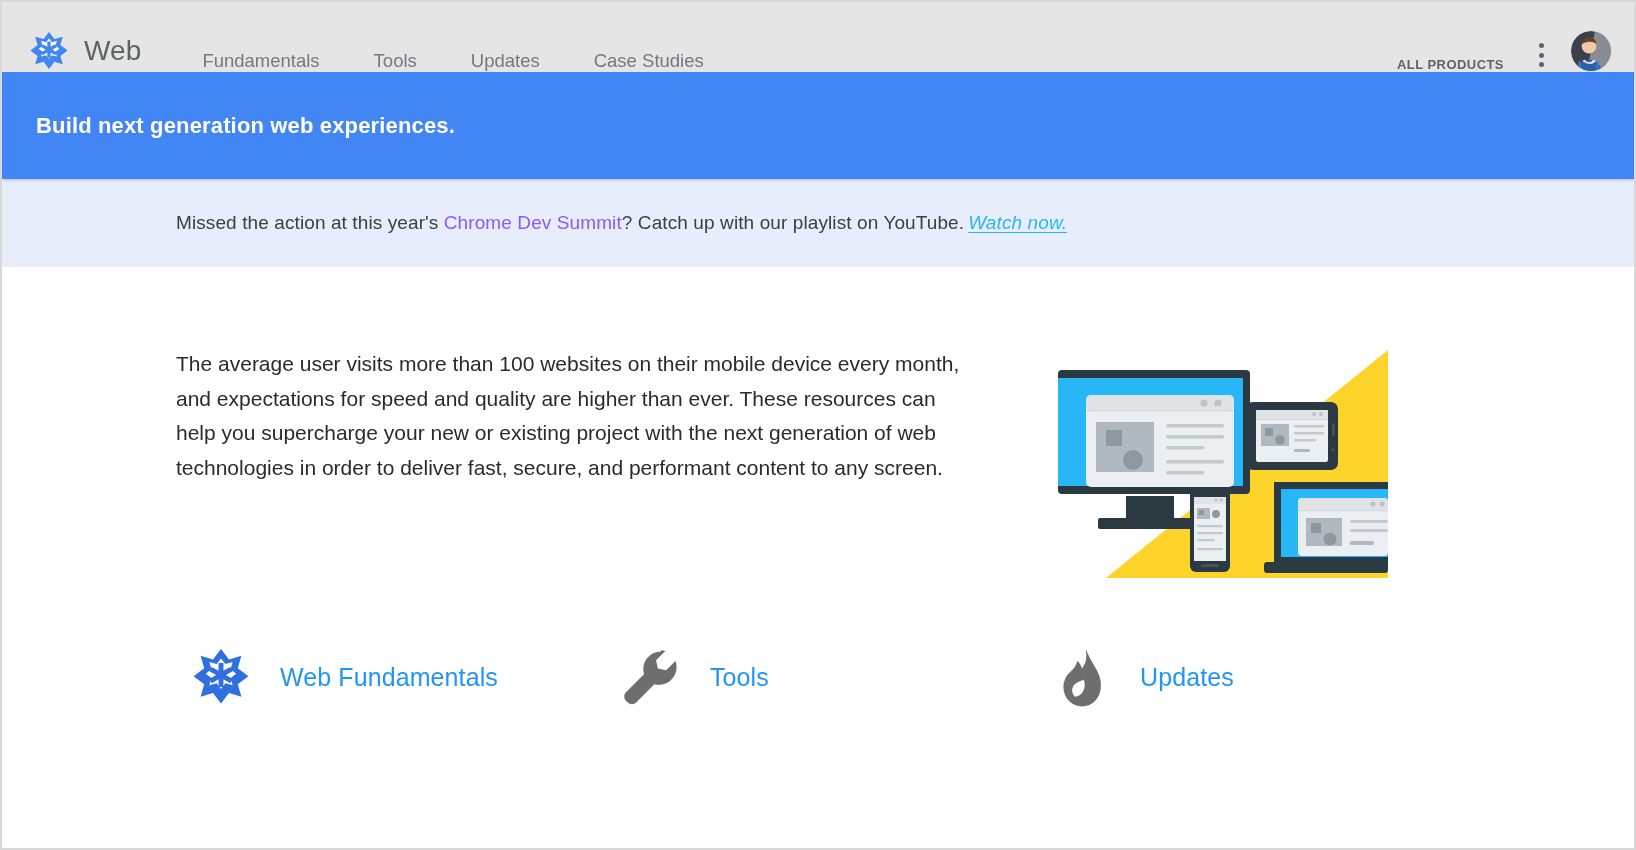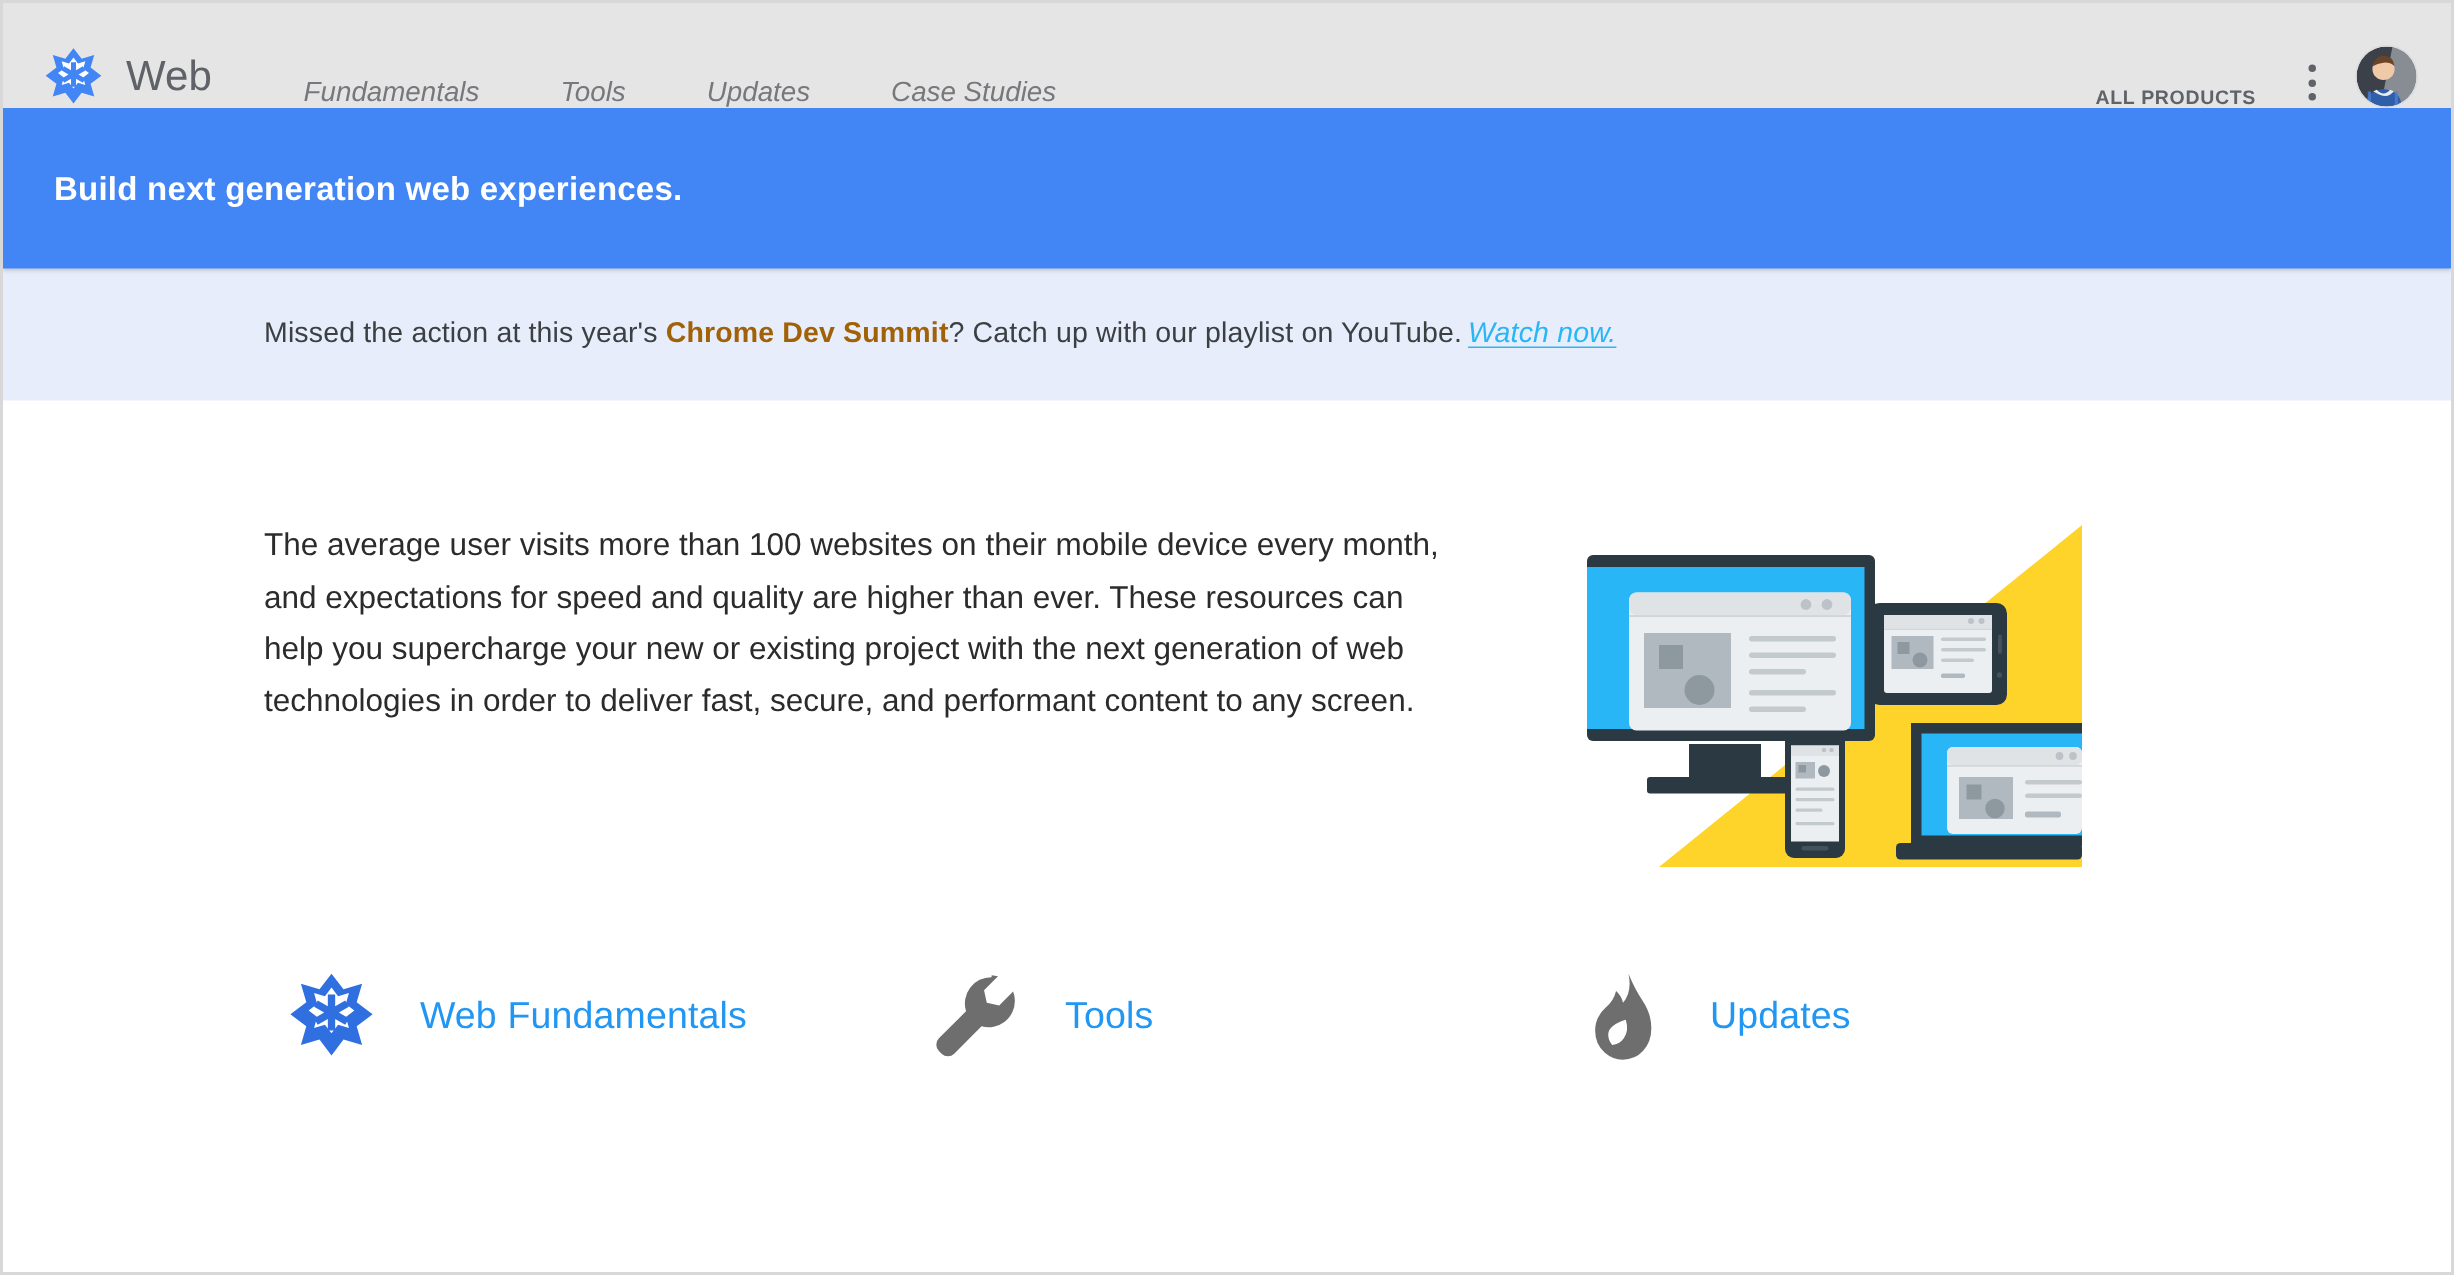--- a/index.html
+++ b/index.html
@@ -65,21 +65,20 @@
     align-items: center;
     flex: 0 0 auto;
   }
   .nav-link {
     font-size: 18.5px;
     color: #77787b;
     padding: 0 27px;
     white-space: nowrap;
     cursor: pointer;
     text-decoration: none;
-    font-style: italic;
   }
   .header-spacer { flex: 1 1 auto; }
 
   .search-box {
     display: flex;
     align-items: center;
     background: #f5f5f5;
     border-radius: 3px;
     width: 286px;
     height: 51px;
@@ -162,21 +161,21 @@
     display: flex;
     align-items: center;
     padding-left: 174px;
     box-sizing: border-box;
   }
   .notice-text {
     font-size: 19px;
     color: #3c4043;
     letter-spacing: 0.1px;
   }
-  .notice-text b { font-weight: 700; color: #a16207; }
+  .notice-text b { font-weight: 400; color: #8b5cf6; }
   .notice-link {
     color: #29b6f6;
     text-decoration: underline;
     text-underline-offset: 3px;
     cursor: pointer;
     margin-left: 4px;
     font-style: italic;
   }
 
   

